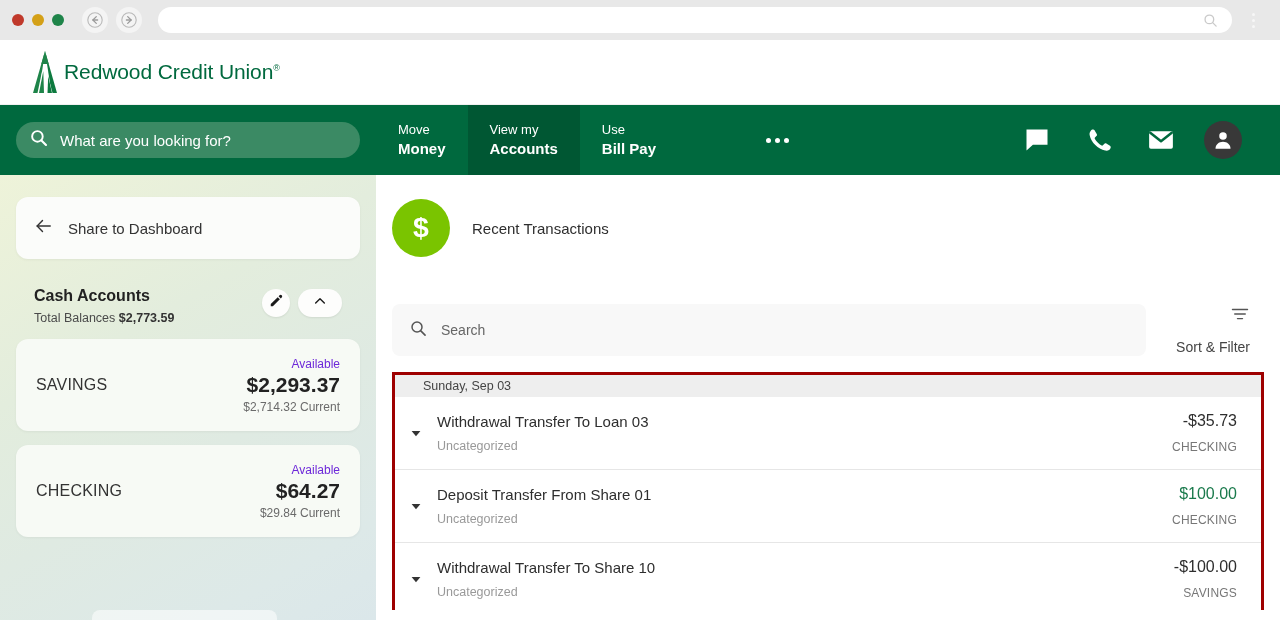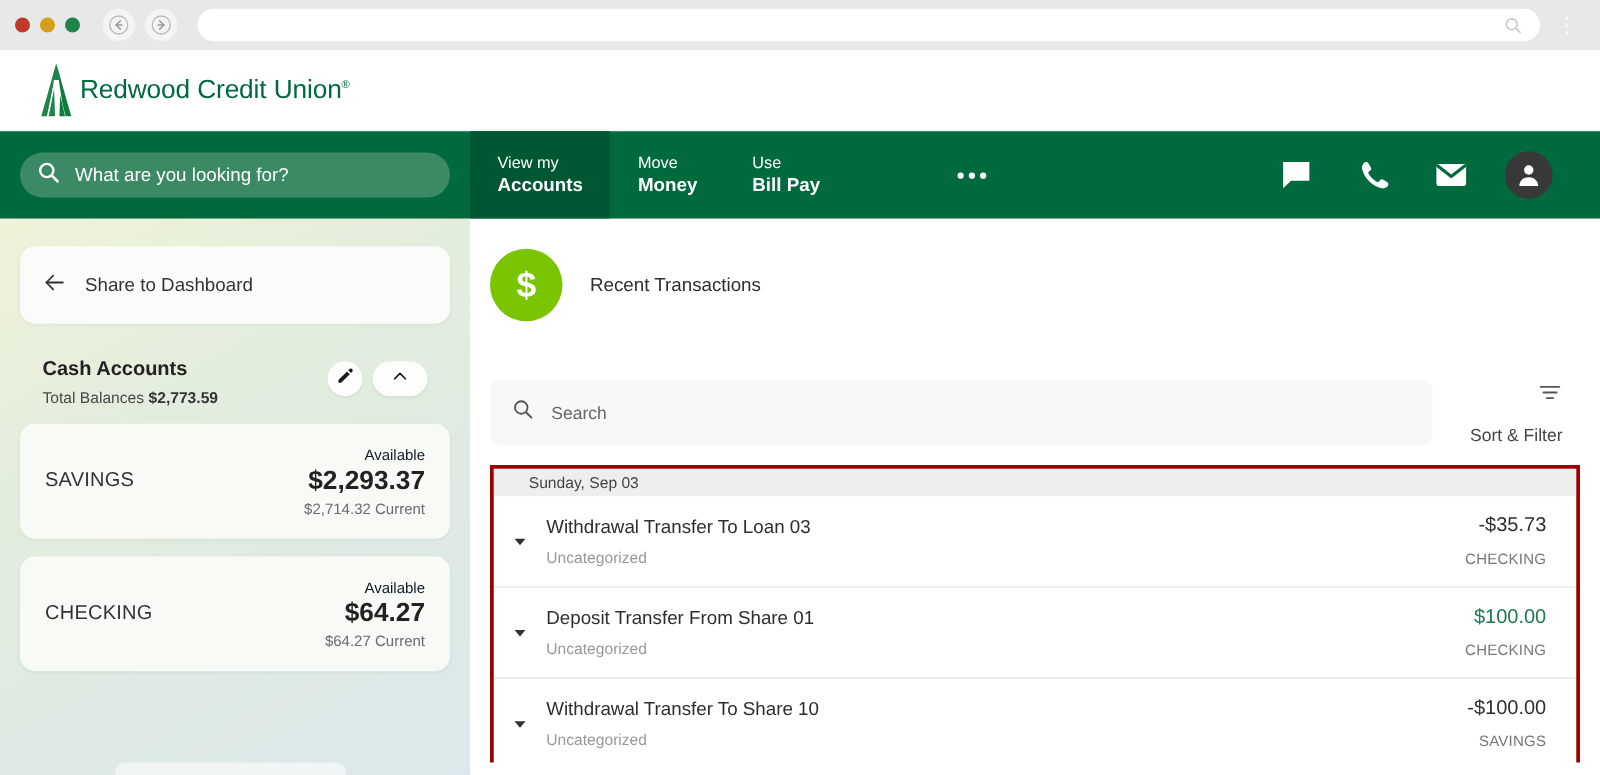--- a/index.html
+++ b/index.html
@@ -225,21 +225,21 @@
     justify-content: space-between;
     padding: 0 20px;
     box-shadow: 0 1px 3px rgba(0,0,0,0.05);
   }
   .acct-card .aname {
     font-size: 16px;
     color: #333333;
     letter-spacing: 0.2px;
   }
   .acct-card .aright { text-align: right; }
-  .acct-card .avail { font-size: 12px; color: #0f172a; }
+  .acct-card .avail { font-size: 12px; color: #6d28d9; }
   .acct-card .amt { font-size: 21px; font-weight: bold; color: #222; margin: 2px 0 3px 0; }
   .acct-card .curr { font-size: 12px; color: #6a6a6a; }
 
   .sidebar-ghost {
     position: absolute;
     bottom: 0; left: 92px;
     width: 185px; height: 10px;
     background: rgba(255,255,255,0.55);
     border-radius: 8px 8px 0 0;
   }
@@ -399,27 +399,27 @@
       <span>
         <svg width="18" height="18" viewBox="0 0 16 16">
             <circle cx="6.6" cy="6.6" r="4.7" fill="none" stroke="#ffffff" stroke-width="1.7"></circle>
             <path d="M10.2 10.2 L14.2 14.2" stroke="#ffffff" stroke-width="1.9" stroke-linecap="round"></path>
           </svg>
       </span>
       <span class="ph">What are you looking for?</span>
     </div>
   </div>
 
+  <div class="nav-item">
+    <span class="l1">Move</span>
+    <span class="l2">Money</span>
+  </div>
   <div class="nav-item active">
     <span class="l1">View my</span>
     <span class="l2">Accounts</span>
-  </div>
-  <div class="nav-item">
-    <span class="l1">Move</span>
-    <span class="l2">Money</span>
   </div>
   <div class="nav-item">
     <span class="l1">Use</span>
     <span class="l2">Bill Pay</span>
   </div>
 
   <div class="nav-dots">
     <i></i>
     <i></i>
     <i></i>
@@ -497,21 +497,21 @@
         <div class="amt">$2,293.37</div>
         <div class="curr">$2,714.32 Current</div>
       </div>
     </div>
 
     <div class="acct-card">
       <span class="aname">CHECKING</span>
       <div class="aright">
         <div class="avail">Available</div>
         <div class="amt">$64.27</div>
-        <div class="curr">$64.27 Current</div>
+        <div class="curr">$29.84 Current</div>
       </div>
     </div>
 
     <div class="sidebar-ghost"></div>
   </aside>
 
   <main class="main">
     <div class="main-title-row">
       <span class="dollar-circle">
         <svg width="34" height="34" viewBox="0 0 24 24">

